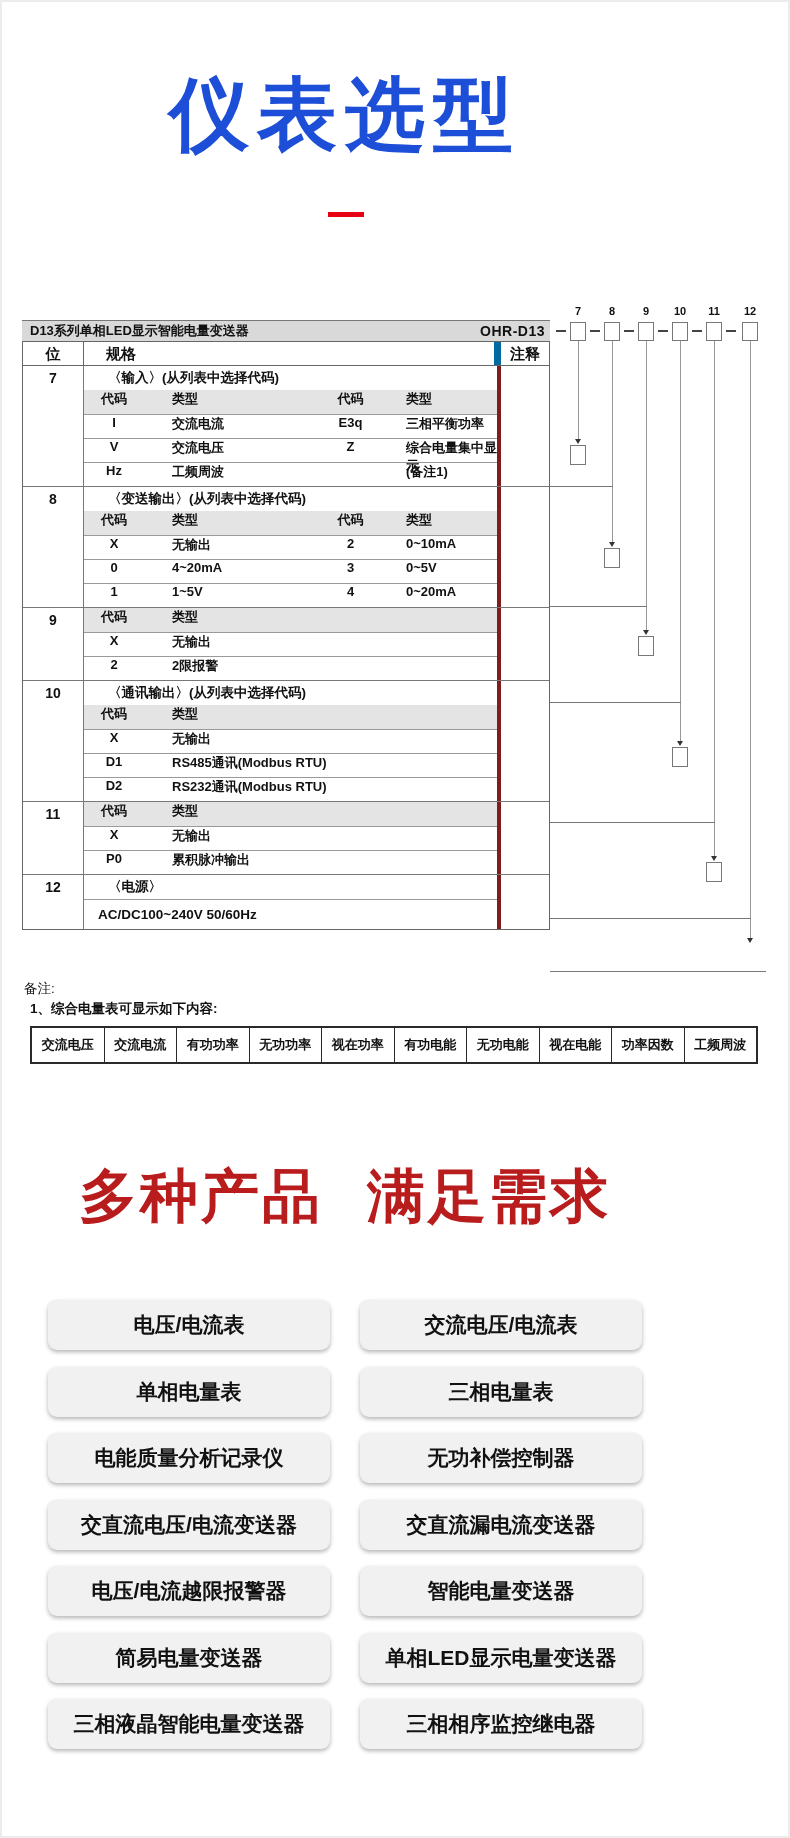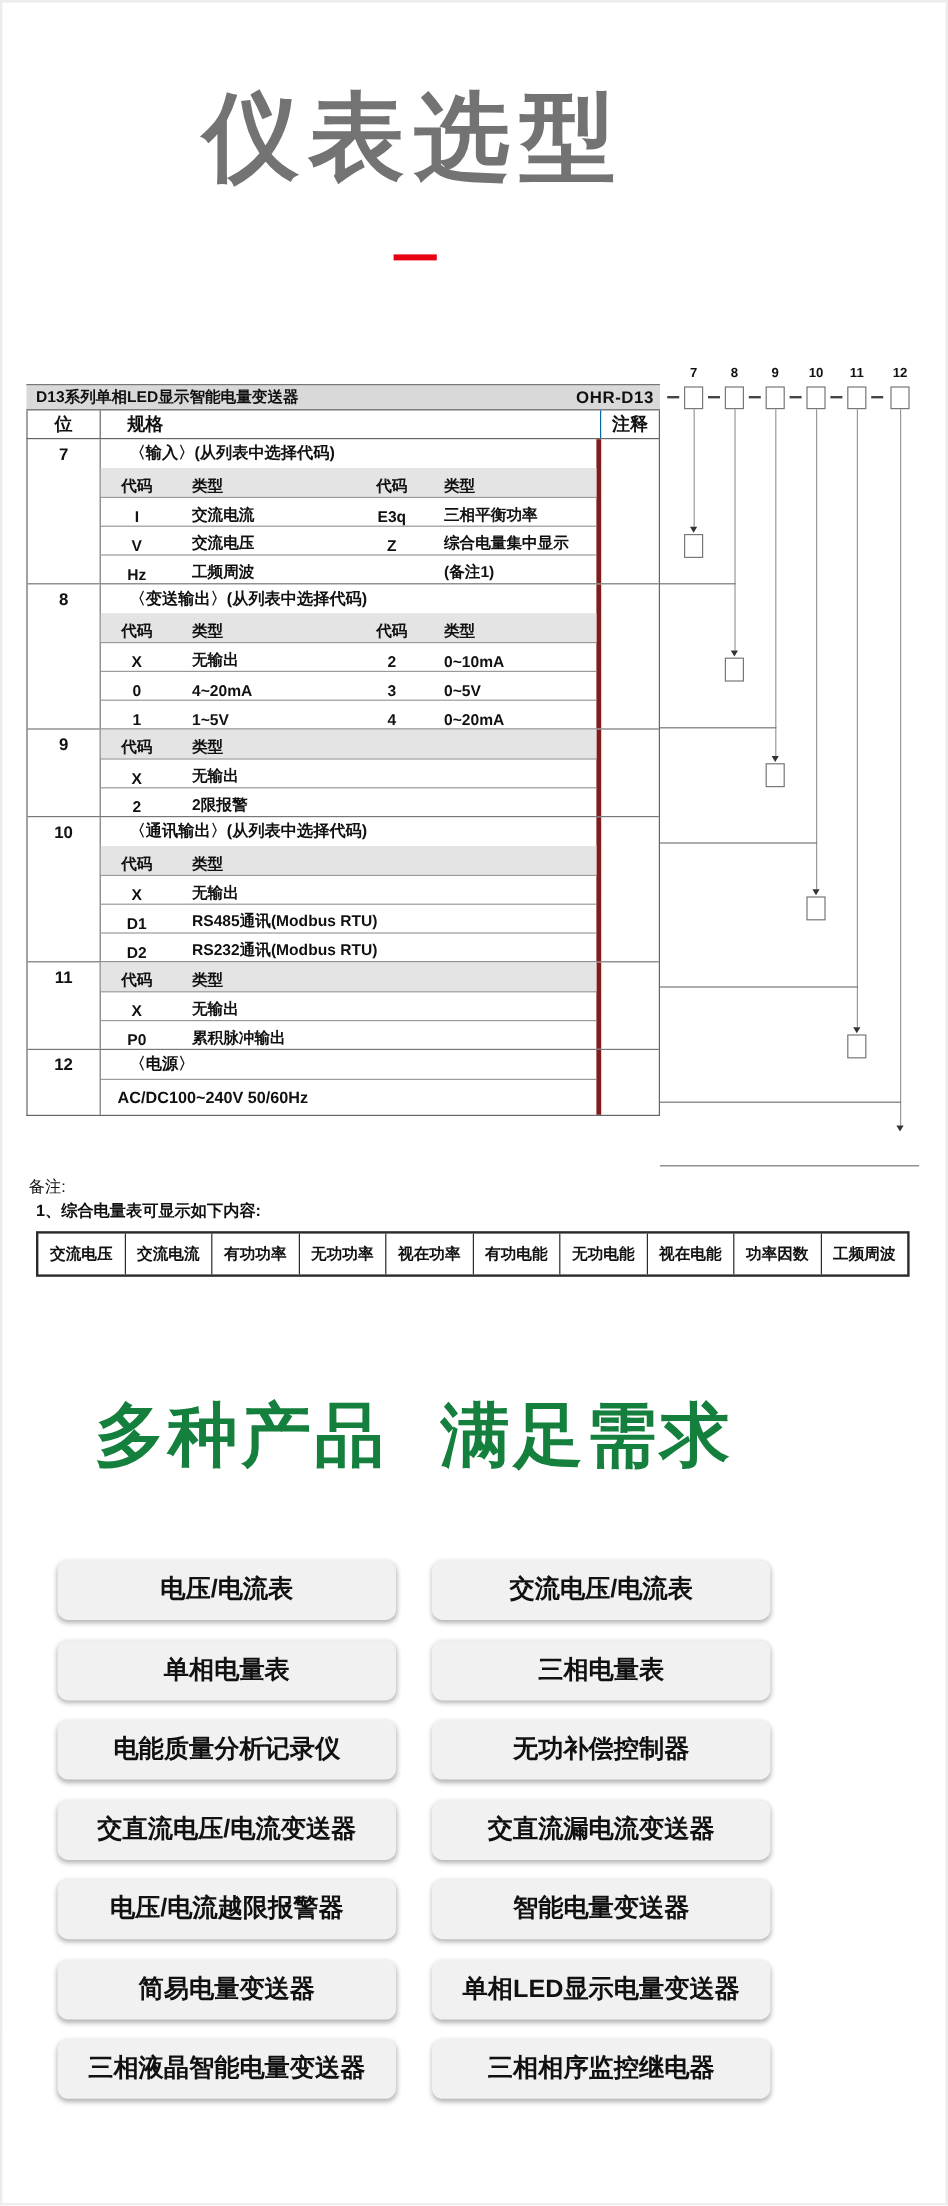--- a/index.html
+++ b/index.html
@@ -3,43 +3,43 @@
 <meta charset="utf-8">
 <style>
   * { margin:0; padding:0; box-sizing:border-box; }
   html,body { width:790px; background:#fff; }
   body { font-family:"Liberation Sans","DejaVu Sans",sans-serif; color:#111; }
   .page { position:relative; width:790px; height:1838px; background:#fff; overflow:hidden;
           box-shadow: inset 0 0 0 2px #ececec; }
 
   
   .hero { position:absolute; left:0; top:62px; width:690px; text-align:center; }
-  .hero-title { font-size:80px; font-weight:900; letter-spacing:8px; color:#737373; }
+  .hero-title { font-size:80px; font-weight:900; letter-spacing:8px; color:#1d4ed8; }
   .red-bar { position:absolute; left:328px; top:212px; width:36px; height:5px; background:#e60012; }
 
   
   .otable { position:absolute; left:22px; top:305px; width:528px; font-weight:600; }
   .digits-row { position:relative; height:15px; }
   .tbar { height:22px; background:#d9d9d9; border-top:1px solid #777; border-bottom:1px solid #666;
           display:flex; align-items:center; justify-content:space-between; padding:0 5px 0 8px; }
   .tbar-title { font-size:13px; font-weight:700; }
   .tbar-model { font-size:14px; font-weight:700; letter-spacing:.5px; }
   .thead { height:24px; display:flex; border-bottom:1px solid #666;
            border-left:1px solid #666; border-right:1px solid #666; font-size:15px; font-weight:700; }
   .thead .hpos { width:61px; text-align:center; line-height:23px; border-right:1px solid #666; }
-  .thead .hspec { width:417px; line-height:23px; padding-left:22px; border-right:1px solid #0369a1; }
+  .thead .hspec { width:417px; line-height:23px; padding-left:22px; border-right:7px solid #0369a1; }
   .thead .hnote { flex:1; text-align:center; line-height:23px; }
   .tbody { border-left:1px solid #666; border-right:1px solid #666; border-bottom:1px solid #666; }
   .sect { display:flex; }
   .sect + .sect { border-top:1px solid #777; }
   .pos { width:61px; border-right:1px solid #777; text-align:center; font-size:14px; padding-top:4px; }
   .spec { width:417px; border-right:4px solid #7f1d1d; font-size:13px; }
   .ncell { flex:1; }
   .sect-title { height:24px; line-height:24px; padding-left:24px; font-size:13.5px; }
-  .srow { height:24px; display:flex; align-items:flex-end; }
+  .srow { height:24px; display:flex; align-items:flex-start;gap:12px; }
   .srow + .srow { border-top:1px solid #9a9a9a; }
   .shead { background:#e4e4e4; font-weight:700; border-top:none !important; }
   .c1 { width:60px; text-align:center; }
   .c2 { width:145px; padding-left:16px; }
   .c3 { width:75px; text-align:center; }
   .c4 { flex:1; padding-left:6px; }
   .c2w { flex:1; padding-left:16px; }
   .power-row { height:30px; line-height:29px; border-top:1px solid #9a9a9a; padding-left:14px; font-size:13.5px; }
 
   
@@ -58,21 +58,21 @@
   .note-line1 { position:absolute; left:30px; top:1000px; font-size:13.5px; font-weight:600; }
   .meas-table { position:absolute; left:30px; top:1026px; width:728px; height:38px;
                 display:flex; border:2px solid #2a2a2a; }
   .meas-cell { flex:1; display:flex; align-items:center; justify-content:center;
                font-size:13px; font-weight:700; }
   .meas-cell + .meas-cell { border-left:1px solid #2a2a2a; }
   .note-line2 { position:absolute; left:26px; top:1076px; font-size:13.5px; font-weight:600; white-space:nowrap; }
 
   
   .ptitle { position:absolute; left:0; top:1158px; width:690px; text-align:center;
-            font-size:58px; font-weight:900; letter-spacing:3px; color:#15803d; }
+            font-size:58px; font-weight:900; letter-spacing:3px; color:#b91c1c; }
   .ptitle .gap { display:inline-block; width:44px; }
   .pbtn { position:absolute; width:282px; height:50px; background:#f1f1f1; border-radius:9px;
           box-shadow:0 2px 4px rgba(0,0,0,.3); text-align:center; line-height:50px;
           font-size:21px; font-weight:700; color:#111; cursor:pointer; }
   .colL { left:48px; } .colR { left:360px; }
   .r0{top:1300px}.r1{top:1367px}.r2{top:1433px}.r3{top:1500px}.r4{top:1566px}.r5{top:1633px}.r6{top:1699px}
 </style>
 </head>
 <body>
 

